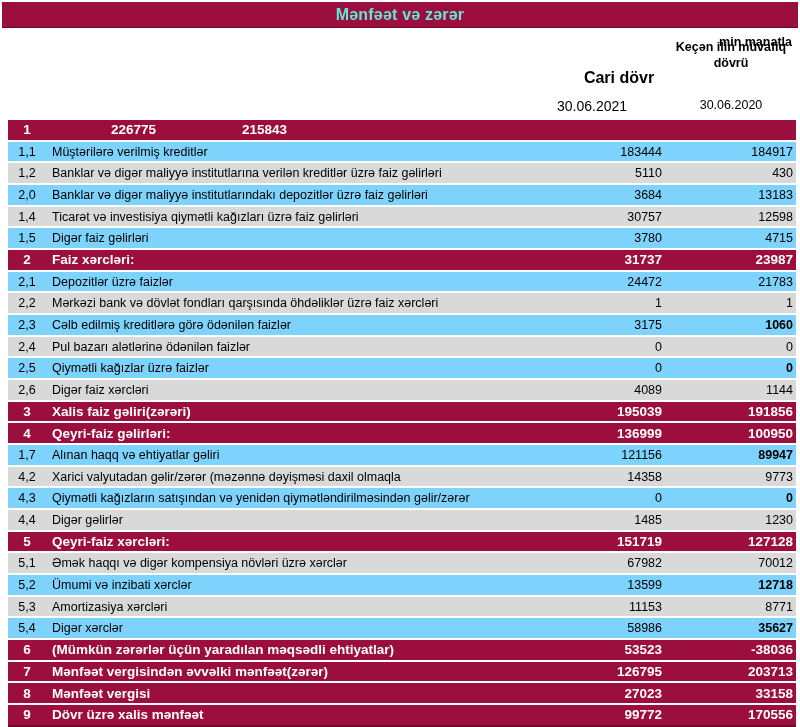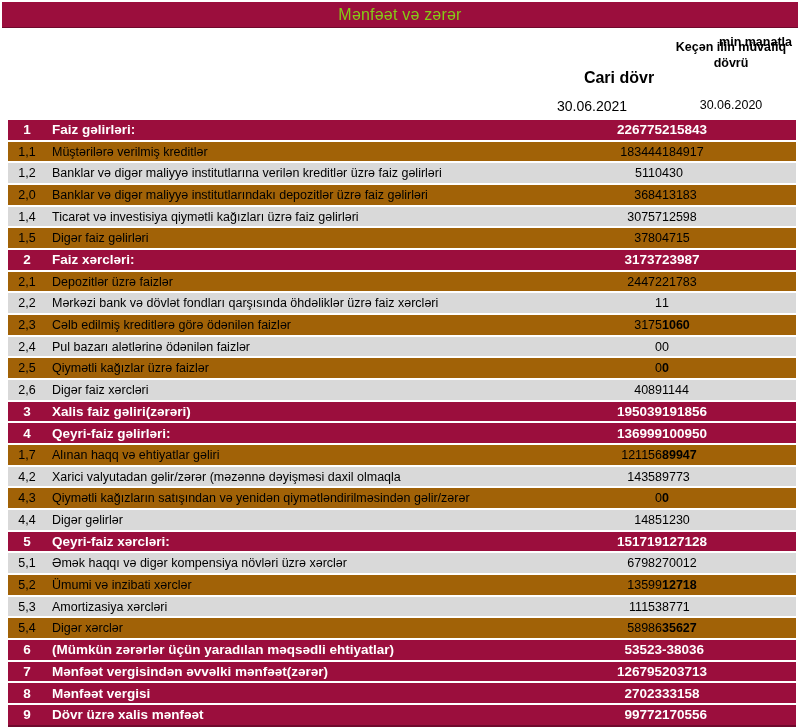--- a/index.html
+++ b/index.html
@@ -6,21 +6,21 @@
   body{
     width:800px;height:727px;position:relative;overflow:hidden;
     font-family:"Liberation Sans","DejaVu Sans",sans-serif;
     color:#000;
   }
   .title-bar{
     position:absolute;top:2px;left:2px;right:2px;height:25px;
     display:flex;align-items:center;justify-content:center;
     border-bottom:1px solid #70092D;
   }
-  .title-bar span{color:#84cc16;font-weight:normal;font-size:16px;letter-spacing:.2px;}
+  .title-bar span{color:#5eead4;font-weight:bold;font-size:16px;letter-spacing:.2px;}
   .unit-note{
     position:absolute;top:35px;right:8px;
     font-weight:bold;font-size:12.5px;text-align:right;margin-left:40px;
   }
   .col-head-1{
     position:absolute;top:69px;left:557px;width:124px;
     text-align:center;font-weight:bold;font-size:16px;
   }
   .col-head-2{
     position:absolute;top:40px;left:666px;width:130px;
@@ -38,44 +38,43 @@
   .row{
     display:flex;align-items:center;
     height:21.68px;box-sizing:border-box;
     border-bottom:2px solid #fff;
     font-size:12.5px;
   }
   .row:last-child{border-bottom-color:#70092D;}
   .row .num{width:38px;text-align:center;flex:none;}
   .row .label{flex:1;padding-left:6px;white-space:nowrap;overflow:hidden;}
   .row .v1{width:110px;text-align:right;flex:none;}
-  .row .v2{width:134px;flex:none;padding-right:3px;box-sizing:border-box;}
+  .row .v2{width:134px;text-align:right;flex:none;padding-right:3px;box-sizing:border-box;}
   .row.section{color:#fff;font-weight:bold;font-size:13.5px;}
-  .row.white{background:#a16207;}
+  .row.white{background:#7dd3fc;}
   .row.gray{background:#D9D9D9;}
   .v2.bold{font-weight:bold;}
 </style>
 </head>
 <body>
 
 <div class="title-bar" id="title-bar" style="background: rgb(155, 14, 61);">
   <span>Mənfəət və zərər</span>
 </div>
 
 <div class="unit-note">min manatla</div>
 
 <div class="col-head-1">Cari dövr</div>
 <div class="col-head-2">Keçən ilin müvafiq dövrü</div>
 <div class="col-date-1">30.06.2021</div>
 <div class="col-date-2">30.06.2020</div>
 
 <div class="pl-table" id="pl-table">
     <div class="row section" style="background: rgb(155, 14, 61);">
       <div class="num">1</div>
-      <div class="label">Faiz gəlirləri:</div>
       <div class="v1">226775</div>
       <div class="v2">215843</div>
     </div>
     <div class="row white">
       <div class="num">1,1</div>
       <div class="label">Müştərilərə verilmiş kreditlər</div>
       <div class="v1">183444</div>
       <div class="v2">184917</div>
     </div>
     <div class="row gray">

